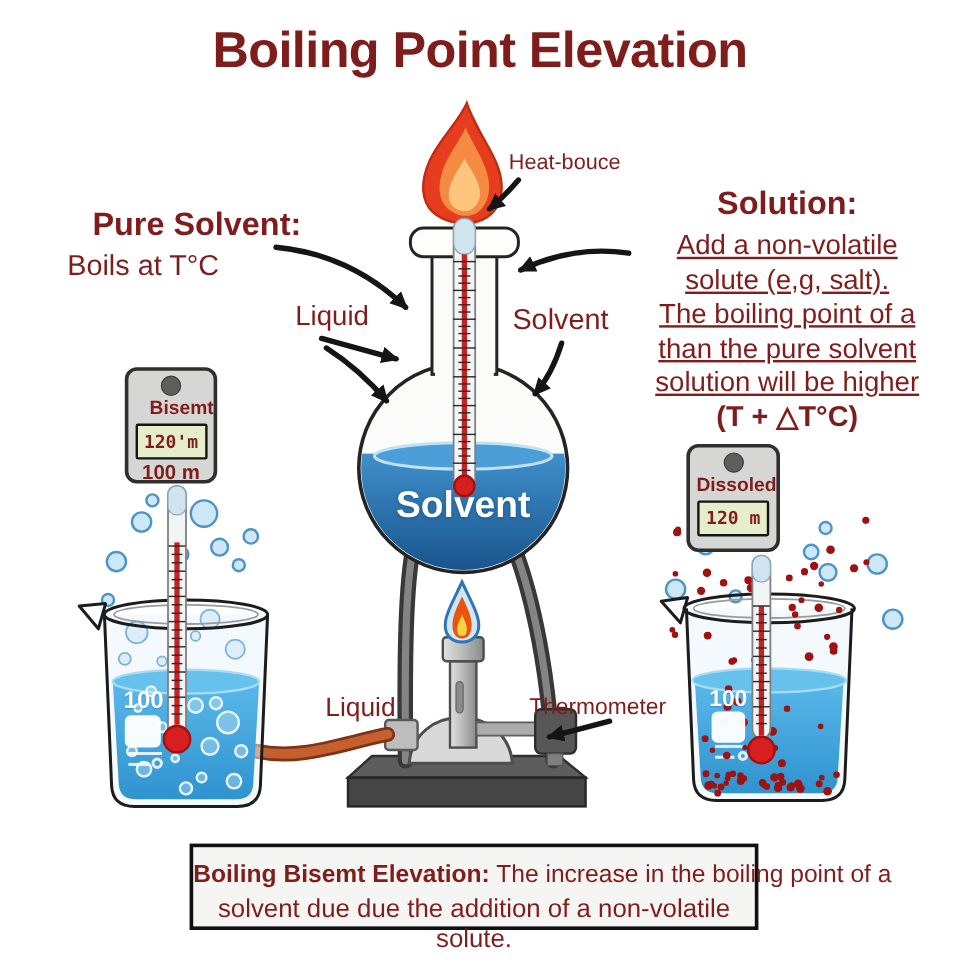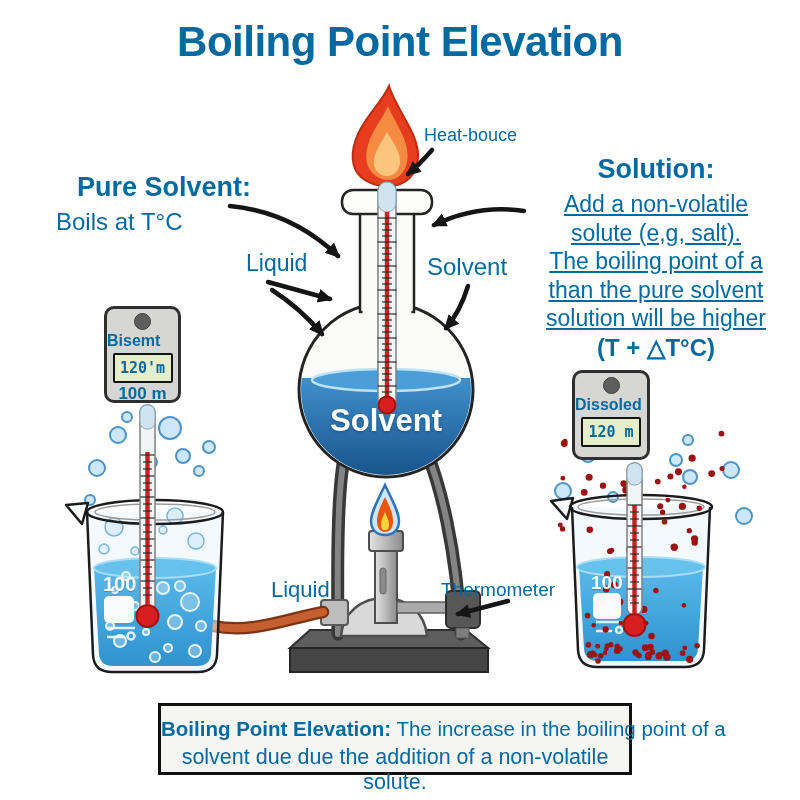--- a/index.html
+++ b/index.html
@@ -1,19 +1,19 @@
 <!DOCTYPE html>
 <html><head>
 <meta charset="utf-8">
 <style>
   html,body{margin:0;padding:0;background:#fff;}
   .stage{position:relative;width:800px;height:800px;background:#fff;overflow:hidden;
          font-family:"Liberation Sans",sans-serif;color:#111;}
   svg#scene{position:absolute;left:0;top:0;z-index:1;}
-  .ov{position:absolute;z-index:2;color:#0369a1;}
+  .ov{position:absolute;z-index:2;color:#7f1d1d;}
   .title{top:18px;left:0;right:0;text-align:center;font-size:42px;font-weight:800;letter-spacing:-.5px;}
   .lbl-heat{left:424px;top:125px;font-size:18px;}
   .pure-block{left:56px;top:172px;}
   .pure-h{font-size:27px;font-weight:800;margin-left:21px;}
   .pure-s{font-size:24px;margin-top:5px;}
   .sol-block{left:516px;top:154px;width:280px;text-align:center;}
   .sol-h{font-size:27px;font-weight:800;margin-bottom:5px;}
   .sol-line{font-size:23px;line-height:28.5px;text-decoration:underline;}
   .sol-formula{font-size:24px;line-height:30px;font-weight:800;}
   .lbl-liquid-u{left:246px;top:250px;font-size:23px;}
@@ -23,21 +23,21 @@
   .lbl-liquid-l{left:271px;top:577px;font-size:22px;}
   .lbl-thermo{left:441px;top:579px;font-size:19px;}
   .scale-left{left:103px;top:573px;color:#fff;font-weight:800;font-size:20px;text-shadow:0 1px 1px rgba(0,60,100,.3);}
   .sq-left{left:104px;top:596px;width:30px;height:27px;background:#fff;border-radius:5px;opacity:.96;}
   .scale-right{left:591px;top:572px;color:#fff;font-weight:800;font-size:19px;text-shadow:0 1px 1px rgba(0,60,100,.3);}
   .sq-right{left:593px;top:593px;width:28px;height:26px;background:#fff;border-radius:5px;opacity:.96;}
   .device{background:#d6d6d4;border:3px solid #2f2f2f;border-radius:10px;box-sizing:border-box;}
   .device-left{left:104px;top:306px;width:77px;height:97px;}
   .device-right{left:572px;top:370px;width:78px;height:90px;}
   .dcirc{width:15px;height:15px;border-radius:50%;background:#5e5e5e;border:1.5px solid #3e3e3e;margin:4px auto 1px;}
-  .dname{text-align:left;font-weight:700;font-size:16px;line-height:19px;}
+  .dname{text-align:right;font-weight:700;font-size:16px;line-height:19px;}
   .lcd{width:56px;margin:3px auto 0;background:#e5edca;border:2.5px solid #141414;border-radius:2px;
        text-align:center;font-family:"DejaVu Sans Mono",monospace;font-weight:700;font-size:15px;padding:4px 0;}
   .dsub{text-align:center;font-weight:700;font-size:17px;margin-top:1px;}
   .caption{left:158px;top:703px;width:474px;height:72px;border:3.5px solid #101010;background:#f5f5f3;
            text-align:center;padding-top:11px;box-sizing:border-box;overflow:visible;}
   .cap1{font-size:20.5px;white-space:nowrap;}
   .cap1 b{font-weight:800;}
   .cap2{font-size:21.5px;margin-top:4px;}
 </style>
 </head>
@@ -419,17 +419,17 @@
   <div class="dname">Dissoled</div>
   <div class="lcd">120 m</div>
 </div>
 
 <div class="ov scale-left">100</div>
 <div class="ov sq-left"></div>
 <div class="ov scale-right">100</div>
 <div class="ov sq-right"></div>
 
 <div class="ov caption">
-  <div class="cap1"><b>Boiling Point Elevation:</b><span> The increase in the boiling point of a</span></div>
+  <div class="cap1"><b>Boiling Bisemt Elevation:</b><span> The increase in the boiling point of a</span></div>
   <div class="cap2">solvent due due the addition of a non-volatile solute.</div>
 </div>
 
 </div>
 
 </body></html>

